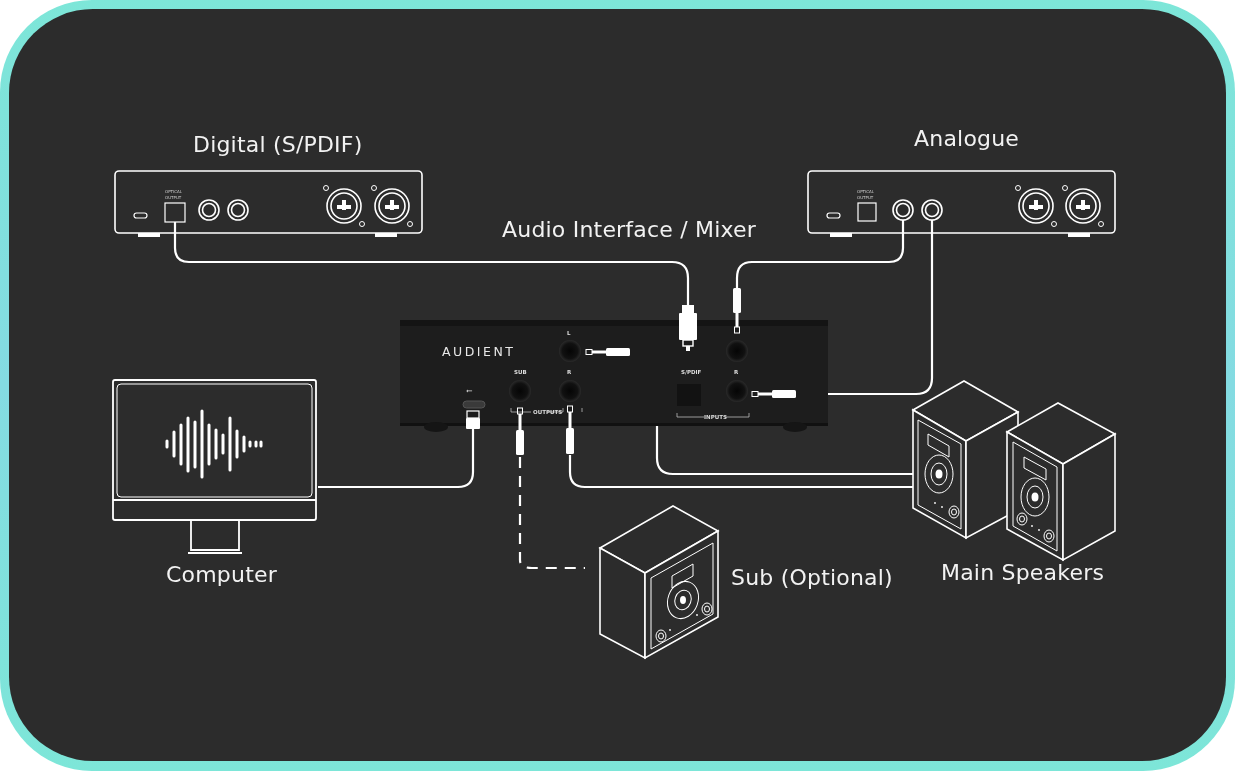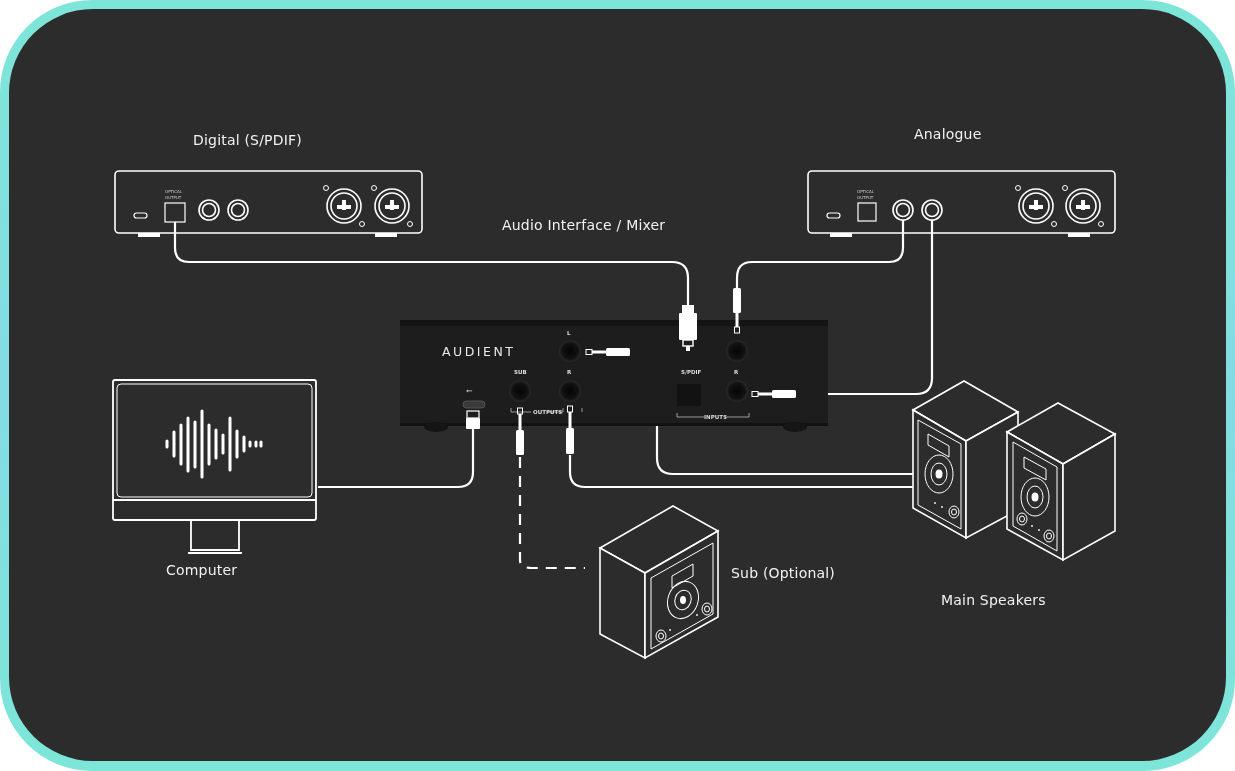--- a/index.html
+++ b/index.html
@@ -1,21 +1,21 @@
 <!DOCTYPE html>
 <html><head>
 <meta charset="utf-8">
 <style>
   html,body{margin:0;padding:0;background:#ffffff;}
   body{width:1235px;height:771px;position:relative;overflow:hidden;font-family:"DejaVu Sans","Liberation Sans",sans-serif;}
   .frame{position:absolute;left:0;top:0;width:1235px;height:771px;box-sizing:border-box;border-radius:92px;
     background:linear-gradient(180deg,#7de6d8 0%,#84dbe2 50%,#7de6d8 100%);}
   .panel{position:absolute;left:9px;top:9px;width:1217px;height:752px;border-radius:84px;background:#2c2c2c;}
   svg{position:absolute;left:0;top:0;}
-  .lbl{position:absolute;color:#f2f2f2;font-size:14px;white-space:nowrap;letter-spacing:0.2px;}
+  .lbl{position:absolute;color:#f2f2f2;font-size:22px;white-space:nowrap;letter-spacing:0.2px;}
   .tiny{font-family:"DejaVu Sans",sans-serif;fill:#dcdcdc;font-size:5.5px;font-weight:bold;}
   .tinyd{font-family:"DejaVu Sans",sans-serif;fill:#cfcfcf;font-size:4px;}
 </style>
 </head>
 <body>
 
 <div class="frame"></div>
 <div class="panel"></div>
 
 <svg width="1235" height="771" viewBox="0 0 1235 771">
@@ -241,13 +241,13 @@
     <circle cx="697" cy="615" r="0.9" fill="#fff" stroke="none"></circle>
     <circle cx="670" cy="630" r="0.9" fill="#fff" stroke="none"></circle>
   </g>
 </svg>
 
 <div class="lbl" style="left:193px;top:132px;">Digital (S/PDIF)</div>
 <div class="lbl" style="left:914px;top:126px;">Analogue</div>
 <div class="lbl" style="left:502px;top:184px;margin-top:33px;">Audio Interface / Mixer</div>
 <div class="lbl" style="left:166px;top:562px;">Computer</div>
 <div class="lbl" style="left:731px;top:565px;">Sub (Optional)</div>
-<div class="lbl" style="left:941px;top:592px;">Main Speakers</div>
+<div class="lbl" style="left:941px;top:560px;">Main Speakers</div>
 
 </body></html>

